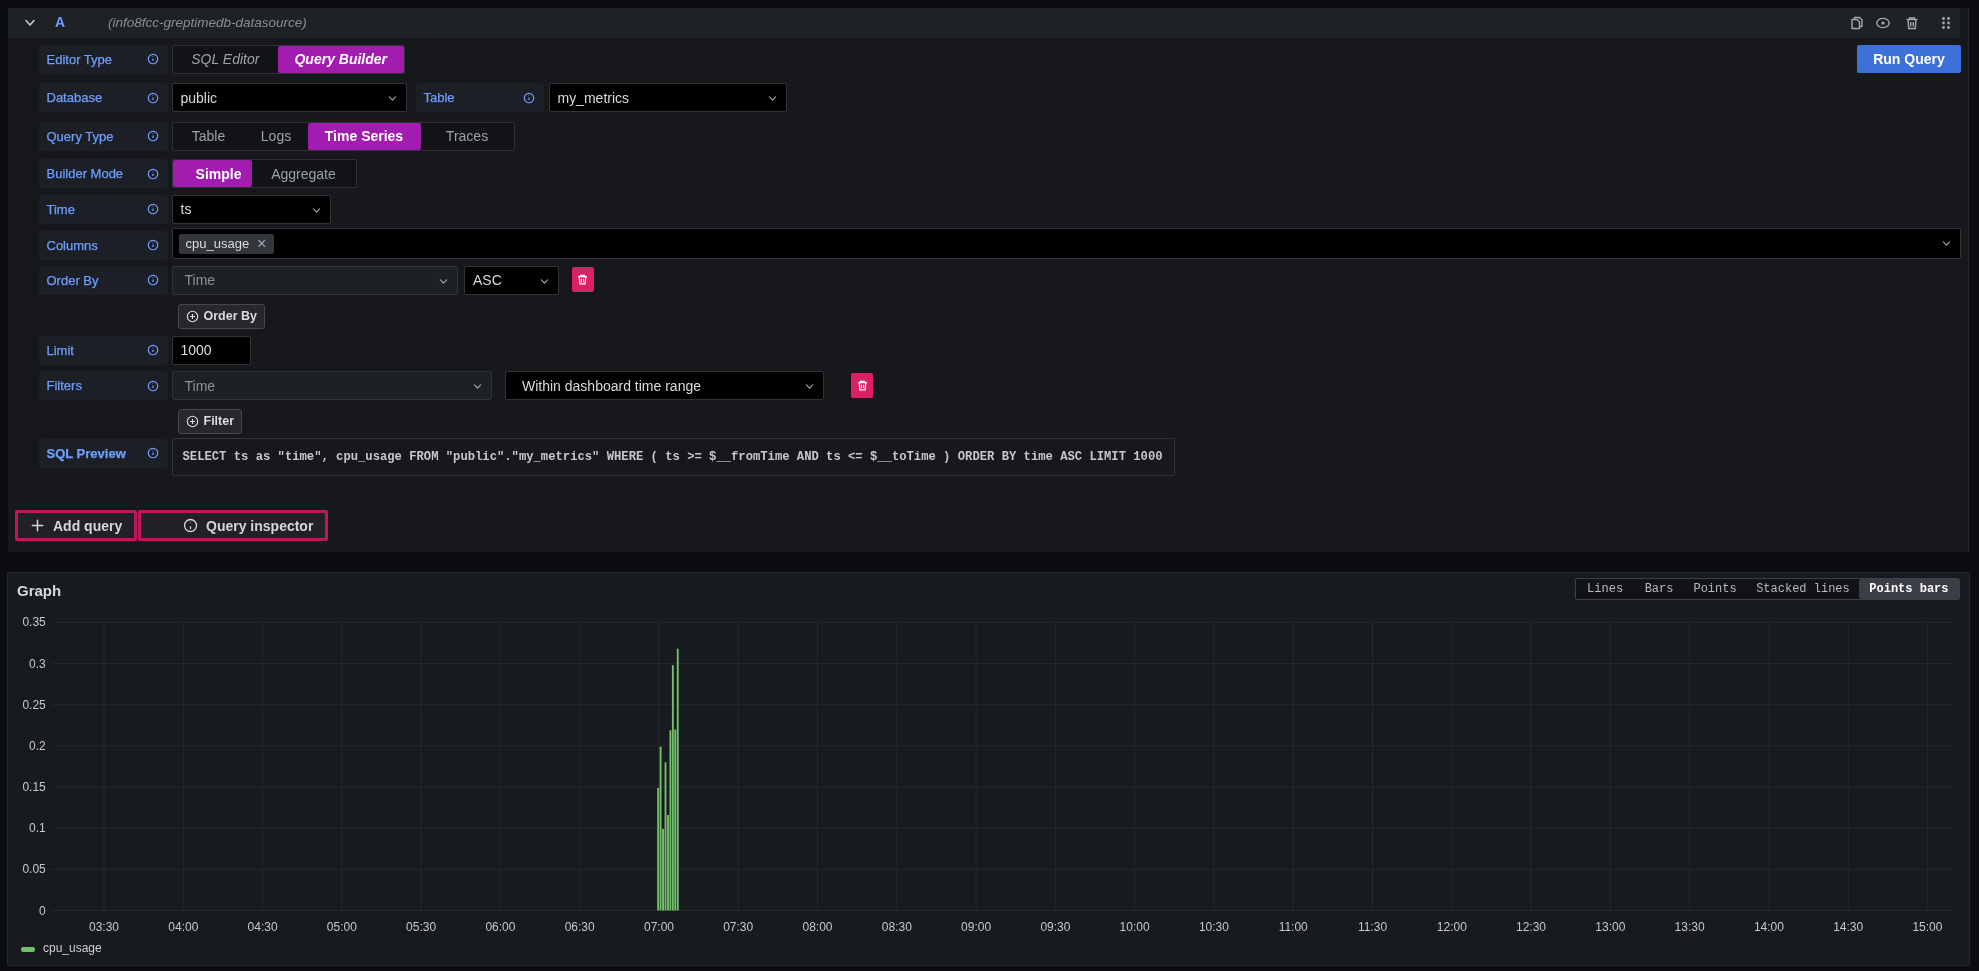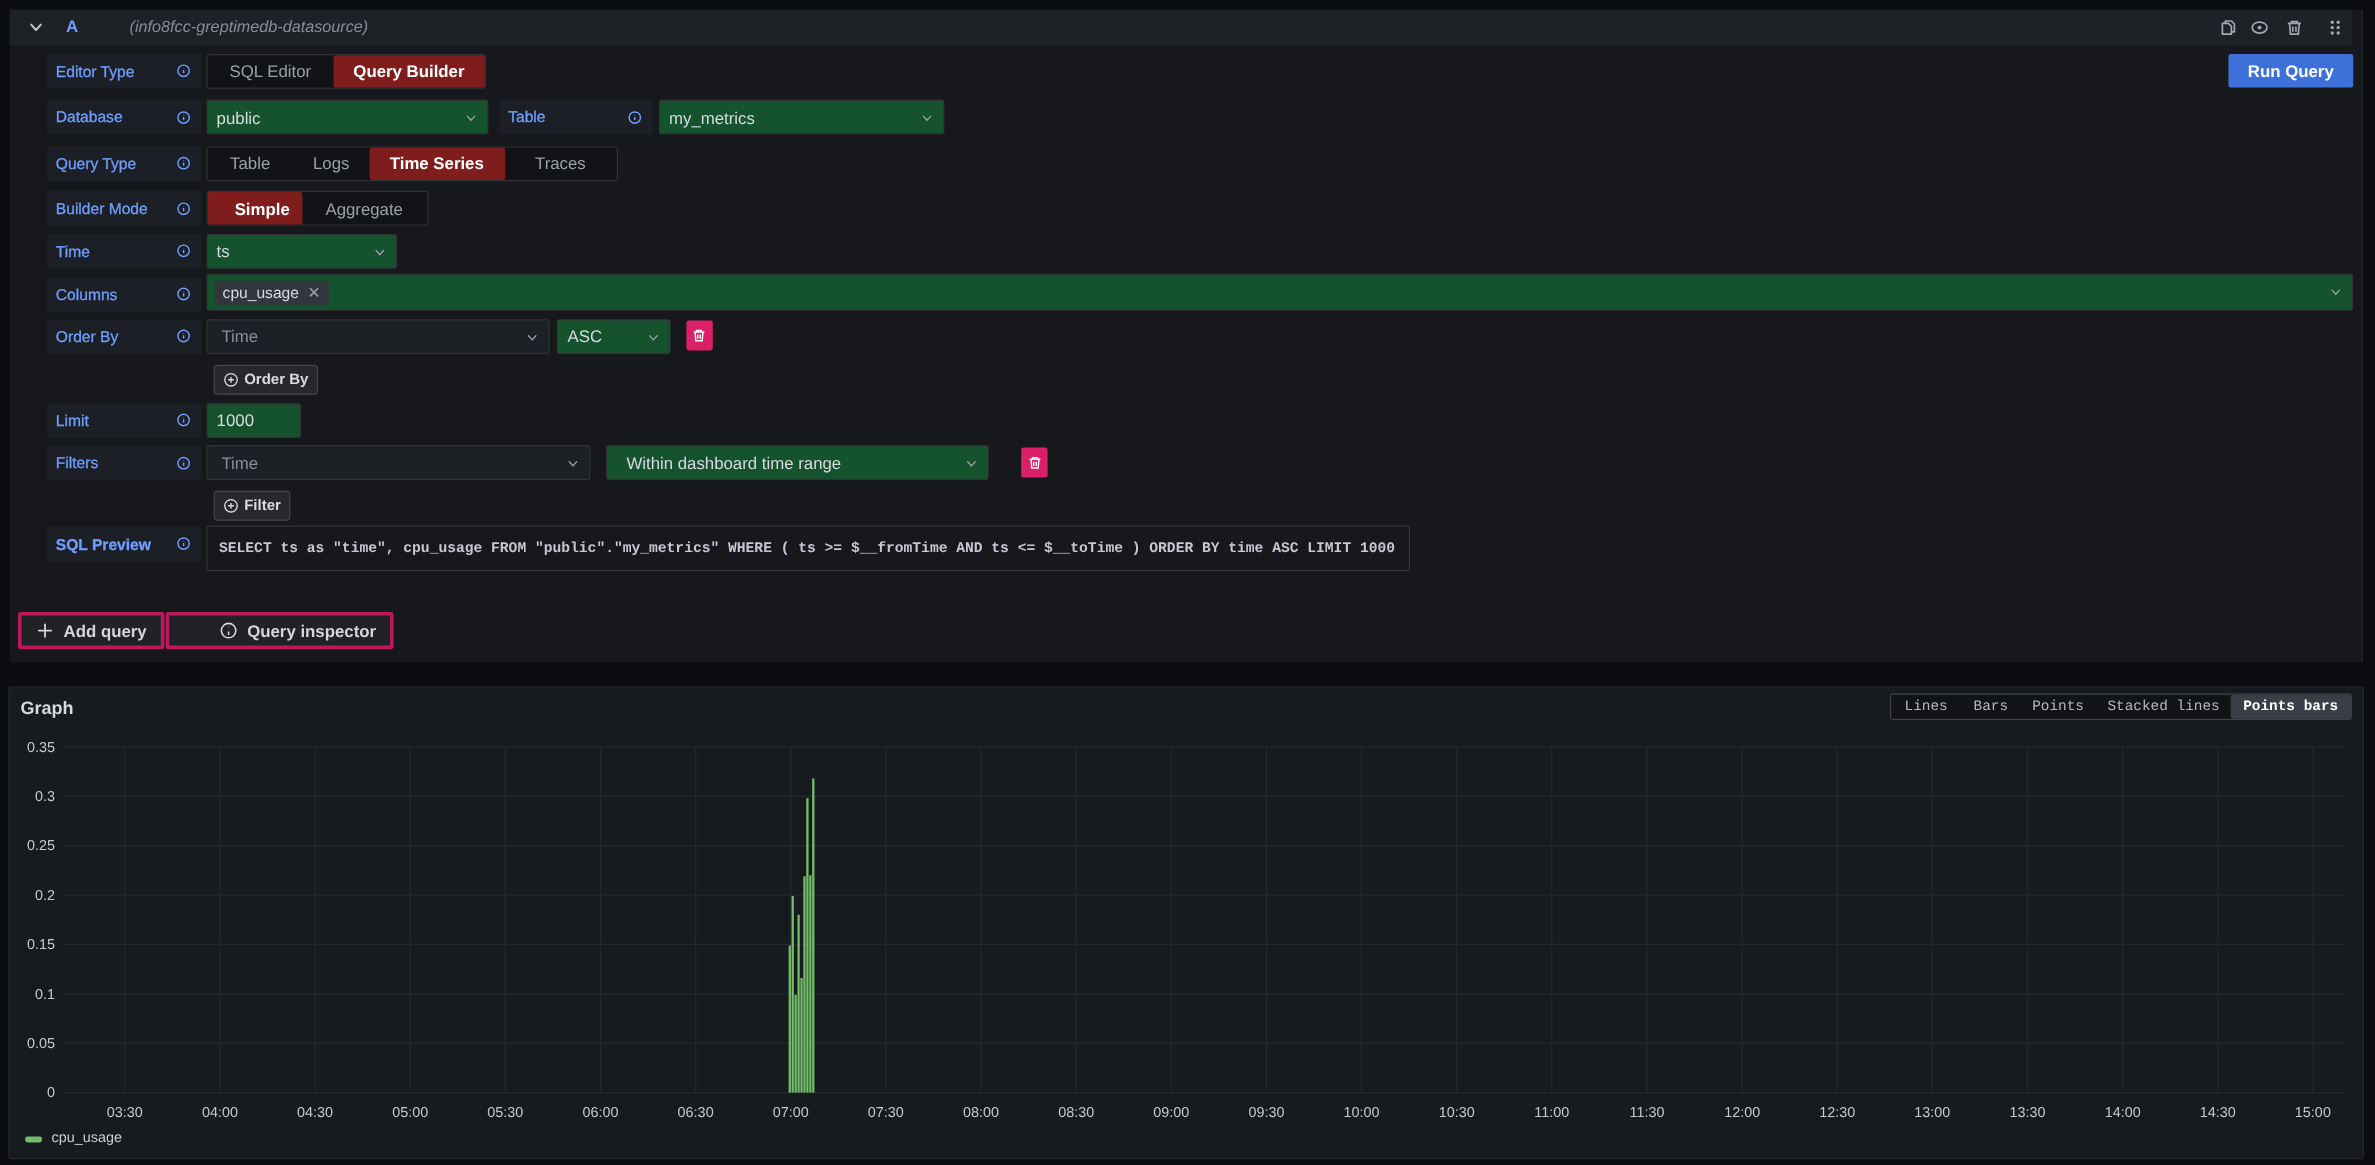--- a/index.html
+++ b/index.html
@@ -4,30 +4,30 @@
 <style>
 * { margin:0; padding:0; box-sizing:border-box; }
 html,body { width:1979px; height:971px; background:#0c0d10; overflow:hidden;
   font-family:"Liberation Sans", sans-serif; }
 #page { position:relative; width:1979px; height:971px; }
 .abs { position:absolute; }
 .lbl { position:absolute; height:29px; background:#1c1f26; border-radius:2px;
   color:#6e9fff; font-size:13px; font-weight:500; -webkit-text-stroke:0.25px #6e9fff; display:flex; align-items:center;
   padding-left:8px; }
 .lbl svg { position:absolute; right:9px; top:8.5px; }
-.sel { position:absolute; height:29px; background:#14532d; border:1px solid #313339;
+.sel { position:absolute; height:29px; background:#000000; border:1px solid #313339;
   border-radius:2px; color:#d9dade; font-size:14px; display:flex; align-items:center;
   padding-left:8px; }
 .sel .chev { position:absolute; right:8px; top:9px; }
 .sel.ph { color:#8b8f98; background:#1d2025; padding-left:12px; }
 .rgroup { position:absolute; height:29px; background:#121317; border:1px solid #2f3138;
   border-radius:2px; display:flex; }
 .rseg { display:flex; align-items:center; justify-content:center; color:#9ba0a9;
   font-size:14px; border-radius:2px; }
-.rseg.on { background:#7f1d1d; color:#fff; font-weight:700; }
+.rseg.on { background:#a21caf; color:#fff; font-weight:700; }
 .trash { position:absolute; width:22px; height:25px; background:#dc2067; border-radius:2px;
   display:flex; align-items:center; justify-content:center; }
 .addbtn { position:absolute; height:24.5px; background:#26282d; border:1px solid #45474c;
   border-radius:3px; color:#dadbe0; font-size:12.5px; font-weight:700; display:flex;
   align-items:center; gap:5px; padding:0 7px; }
 .vseg { display:flex; align-items:center; color:#b6b9c0; }
 .bigbtn { position:absolute; height:31px; background:#202227; border:3px solid #be185d;
   border-radius:2px; color:#d5d6da; font-size:14px; font-weight:700; display:flex; align-items:center;
   gap:8px; padding:0 12px; }
 </style>
@@ -70,21 +70,21 @@
           <circle cx="10.5" cy="12.5" r="1.4"></circle>
         </svg>
   </div>
 
   <div class="abs" style="left:1849px; top:37px; width:104px; height:28px; background:#3d71d9; border-radius:2px; color:#fff; font-size:14px; font-weight:700; display:flex; align-items:center; justify-content:center;">Run Query</div>
 
   <div class="lbl" style="left:30.5px; top:36.5px; width:129px;">Editor Type<svg width="12" height="12" viewBox="0 0 16 16" fill="none" stroke="#6e9fff" stroke-width="1.6">
           <circle cx="8" cy="8" r="6.3"></circle>
           <path d="M8 7.2 v3.6 M8 4.8 v.5"></path>
         </svg></div>
-  <div class="rgroup" style="left:163.5px; top:36.5px; width:233px;">
+  <div class="rgroup" style="left:163.5px; top:36.5px; width:233px;font-style:italic;">
     <div class="rseg" style="width:106px;">SQL Editor</div>
     <div class="rseg on" style="width:126px;">Query Builder</div>
   </div>
 
   <div class="lbl" style="left:30.5px; top:75px; width:129px;">Database<svg width="12" height="12" viewBox="0 0 16 16" fill="none" stroke="#6e9fff" stroke-width="1.6">
           <circle cx="8" cy="8" r="6.3"></circle>
           <path d="M8 7.2 v3.6 M8 4.8 v.5"></path>
         </svg></div>
   <div class="sel" style="left:163.5px; top:75px; width:235px;">public<svg class="chev" width="11" height="11" viewBox="0 0 16 16" fill="none" stroke="#9fa2a9" stroke-width="1.6" stroke-linecap="round">
           <path d="M3.5 5.5 L8 10.5 L12.5 5.5"></path>

